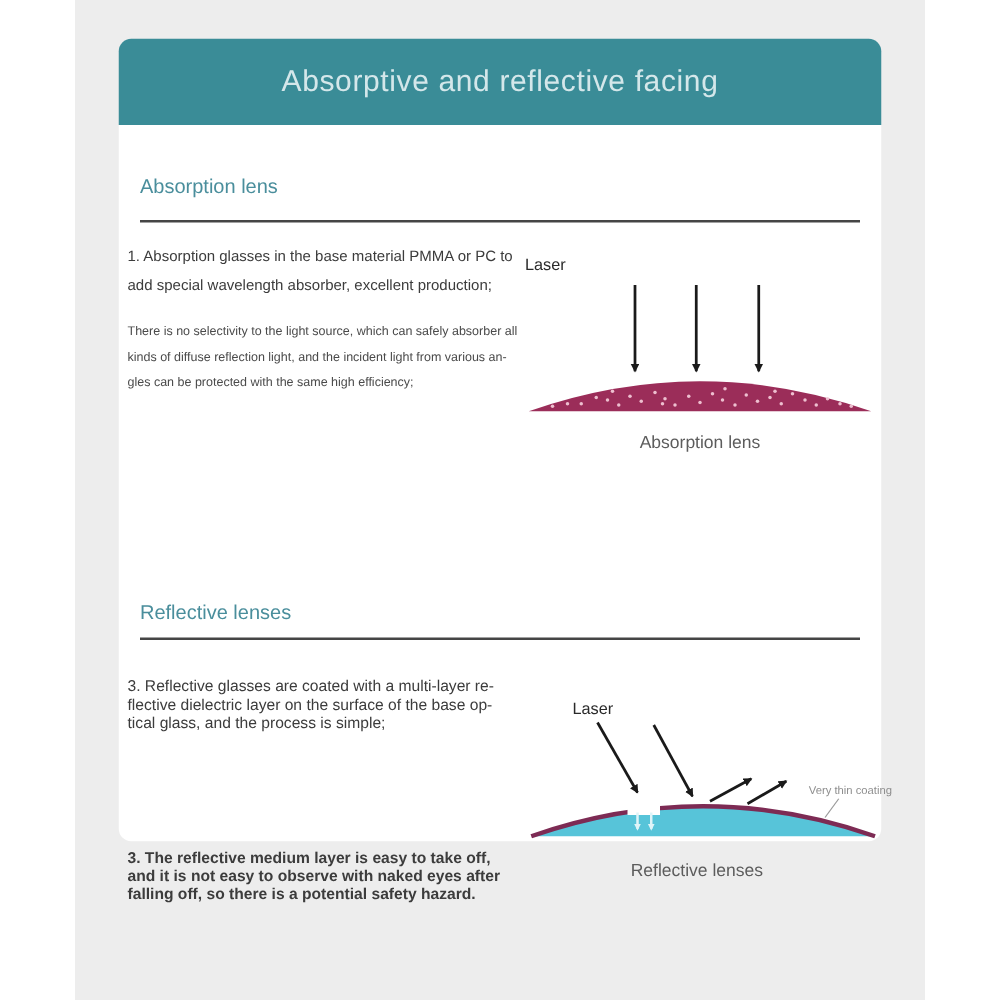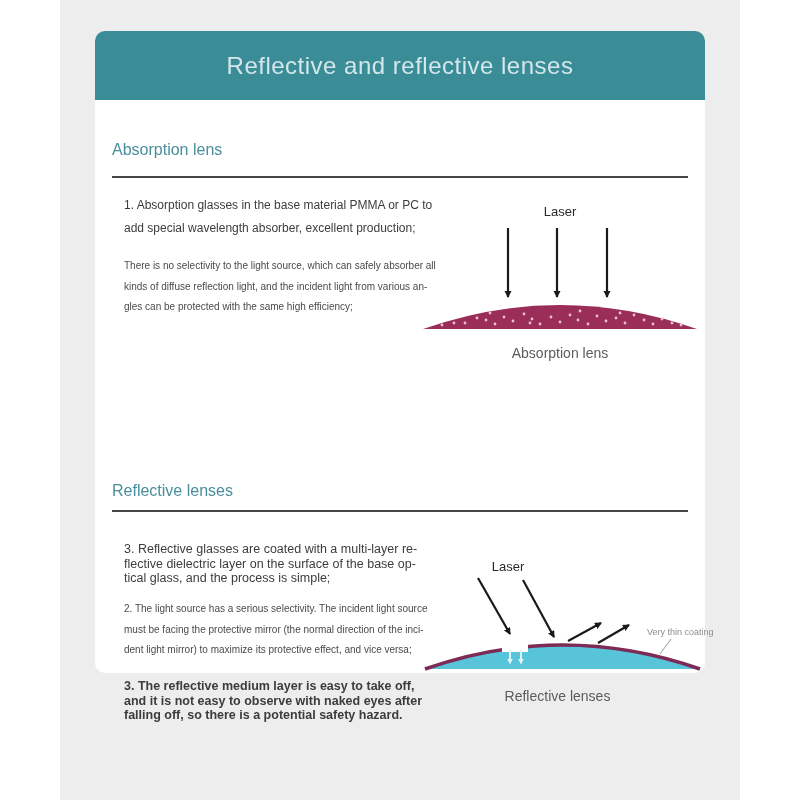--- a/index.html
+++ b/index.html
@@ -8,48 +8,48 @@
   .gray-strip{position:absolute;left:60px;top:0;width:680px;height:800px;background:#ededed;}
   .titlebar{position:absolute;left:95px;top:31px;width:610px;height:69px;background:#3a8c97;
             border-radius:10px 10px 0 0;display:flex;align-items:center;justify-content:center;}
   .title{color:#d4e7ea;font-size:24px;letter-spacing:.5px;}
   .card{position:absolute;left:95px;top:100px;width:610px;height:573px;background:#ffffff;
         border-radius:0 0 10px 10px;}
   .heading{position:absolute;left:17px;color:#4a8e9c;font-size:16px;line-height:22px;}
   .h1{top:39px;} .h2{top:380px;}
   .rule{position:absolute;left:17px;width:576px;height:2px;background:#454545;}
   .r1{top:76px;} .r2{top:410px;}
-  .para{position:absolute;left:29px;white-space:pre;color:#3c3c3c;}
+  .para{position:absolute;left:7px;white-space:pre;color:#3c3c3c;}
   .s1p1{top:94px;font-size:12px;line-height:23px;}
   .s1p2{top:156px;font-size:10px;line-height:20.5px;color:#4a4a4a;}
   .s1p3{top:238px;font-size:13px;line-height:19px;}
   .s2p1{top:442px;font-size:12.5px;line-height:14.5px;}
   .s2p2{top:499px;font-size:10px;line-height:20.5px;color:#4a4a4a;}
   .s2p3{top:579px;font-size:12.5px;line-height:14.5px;font-weight:bold;}
   .diagram{position:absolute;overflow:visible;}
   .d1{left:325px;top:103px;width:280px;height:170px;}
   .d2{left:325px;top:455px;width:290px;height:165px;}
-  .laser-label{position:absolute;color:#2a2a2a;font-size:13px;line-height:18px;text-align:center;}
+  .laser-label{position:absolute;color:#2a2a2a;font-size:13px;line-height:18px;text-align:left;}
   .d1 .laser-label{left:0;right:0;top:0;}
   .d2 .laser-label{left:38px;width:100px;top:3px;}
   .diagram svg{position:absolute;left:0;overflow:visible;}
   .d1 svg{top:20px;} .d2 svg{top:0;}
   .caption{position:absolute;text-align:center;color:#5c5c5c;font-size:14px;}
   .d1 .caption{left:0;right:0;top:142px;}
   .d2 .caption{left:0;width:275px;top:133px;}
   .coating-label{position:absolute;left:227px;top:72px;font-size:9px;color:#8e8e8e;white-space:nowrap;}
 </style>
 </head>
 <body>
 
 <div class="canvas">
   <div class="gray-strip"></div>
 
   <div class="titlebar">
-    <div class="title">Reflective and reflective lenses</div>
+    <div class="title">Absorptive and reflective facing</div>
   </div>
 
   <div class="card">
 
     <div class="heading h1">Absorption lens</div>
     <div class="rule r1"></div>
 
     <div class="para s1p1">1. Absorption glasses in the base material PMMA or PC to
 add special wavelength absorber, excellent production;</div>
     <div class="para s1p2">There is no selectivity to the light source, which can safely absorber all
@@ -105,23 +105,20 @@
       </svg>
       <div class="caption">Absorption lens</div>
     </div>
 
     <div class="heading h2">Reflective lenses</div>
     <div class="rule r2"></div>
 
     <div class="para s2p1">3. Reflective glasses are coated with a multi-layer re-
 flective dielectric layer on the surface of the base op-
 tical glass, and the process is simple;</div>
-    <div class="para s2p2">2. The light source has a serious selectivity. The incident light source
-must be facing the protective mirror (the normal direction of the inci-
-dent light mirror) to maximize its protective effect, and vice versa;</div>
     <div class="para s2p3">3. The reflective medium layer is easy to take off,
 and it is not easy to observe with naked eyes after
 falling off, so there is a potential safety hazard.</div>
 
     <div class="diagram d2">
       <div class="laser-label">Laser</div>
       <svg width="290" height="160" viewBox="0 0 290 160">
         <defs>
           <marker id="arrowB2" markerWidth="9" markerHeight="9" refX="6" refY="3.5" orient="auto" markerUnits="userSpaceOnUse">
             <path d="M0,0 L7,3.5 L0,7 Z" fill="#1a1a1a"></path>

